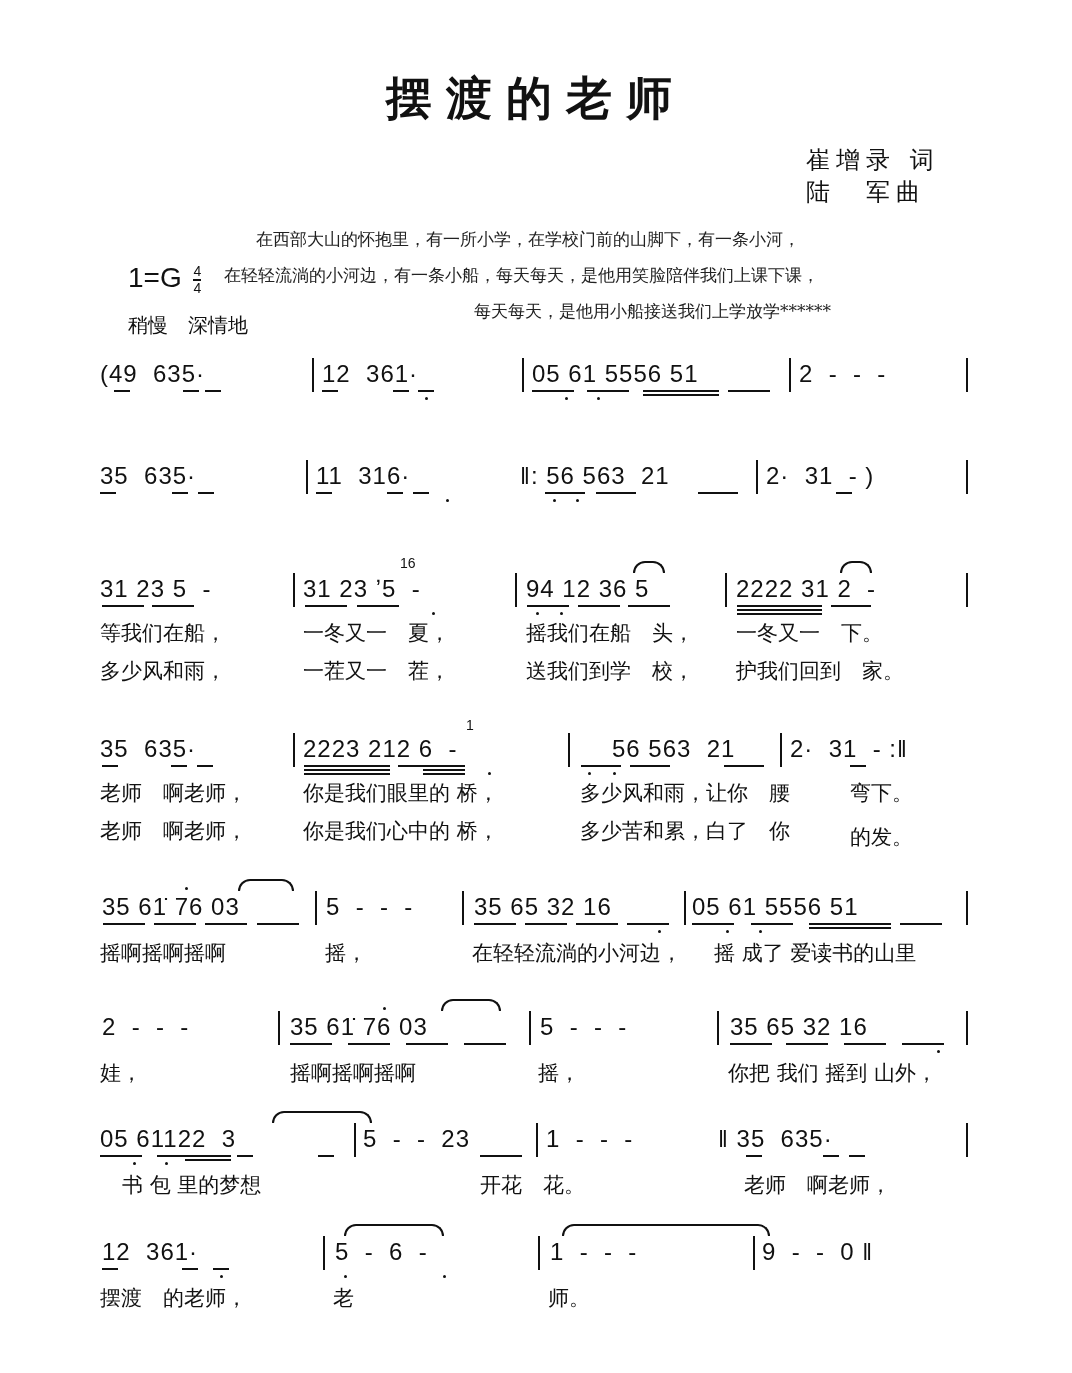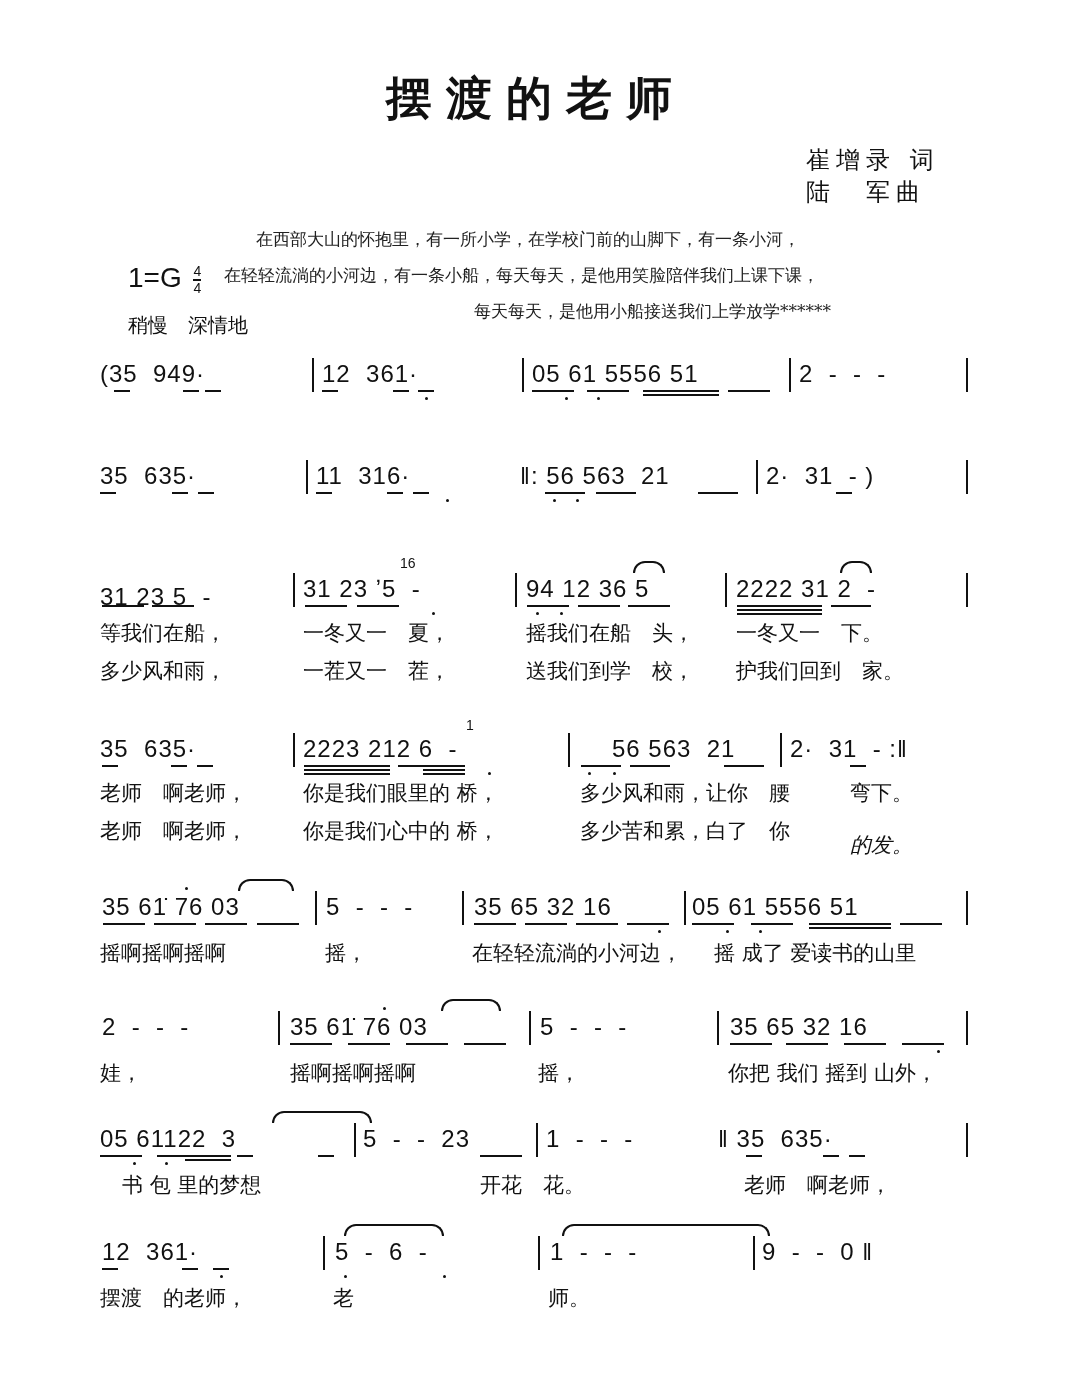--- a/index.html
+++ b/index.html
@@ -41,21 +41,21 @@
   <span>1=G</span>
   <span class="ts">
     <span>4</span>
     <span class="bar"></span>
     <span>4</span>
   </span>
 </div>
 <div class="abs tempo" style="left:128px;top:312px;">稍慢　深情地</div>
 
 <div class="row" style="top:360px;">
-  <span class="notes" style="left:100px;top:0;">(35  949·</span>
+  <span class="notes" style="left:100px;top:0;">(49  635·</span>
   <span class="bl" style="left:312px;top:-2px;"></span>
   <span class="notes" style="left:322px;top:0;">12  361·</span>
   <span class="bl" style="left:522px;top:-2px;"></span>
   <span class="notes" style="left:532px;top:0;">05 61 5556 51</span>
   <span class="bl" style="left:789px;top:-2px;"></span>
   <span class="notes" style="left:799px;top:0;">2  -  -  -</span>
   <span class="bl" style="left:966px;top:-2px;"></span>
   <span class="ul" style="left:114px;top:30px;width:16px;"></span>
   <span class="ul" style="left:183px;top:30px;width:16px;"></span>
   <span class="ul" style="left:205px;top:30px;width:16px;"></span>
@@ -89,21 +89,21 @@
   <span class="ul" style="left:545px;top:30px;width:40px;"></span>
   <span class="ul" style="left:596px;top:30px;width:40px;"></span>
   <span class="ul" style="left:698px;top:30px;width:40px;"></span>
   <span class="ul" style="left:836px;top:30px;width:16px;"></span>
   <span class="dot" style="left:553px;top:37px;"></span>
   <span class="dot" style="left:576px;top:37px;"></span>
   <span class="dot" style="left:446px;top:37px;"></span>
 </div>
 
 <div class="row" style="top:575px;">
-  <span class="notes" style="left:100px;top:0;margin-top:8px;">31 23 5  -</span>
+  <span class="notes" style="left:100px;top:0;">31 23 5  -</span>
   <span class="bl" style="left:293px;top:-2px;"></span>
   <span class="notes" style="left:303px;top:0;">31 23 ʼ5  -</span>
   <span class="grace" style="left:400px;top:-20px;">16</span>
   <span class="bl" style="left:515px;top:-2px;"></span>
   <span class="notes" style="left:526px;top:0;">94 12 36 5</span>
   <span class="slur" style="left:633px;top:-14px;width:28px;"></span>
   <span class="bl" style="left:725px;top:-2px;"></span>
   <span class="notes" style="left:736px;top:0;">2222 31 2  -</span>
   <span class="slur" style="left:840px;top:-14px;width:28px;"></span>
   <span class="bl" style="left:966px;top:-2px;"></span>
@@ -156,21 +156,21 @@
   <span class="dot" style="left:588px;top:37px;"></span>
   <span class="dot" style="left:613px;top:37px;"></span>
   <span class="dot" style="left:488px;top:37px;"></span>
   <span class="lyr" style="left:100px;top:44px;">老师　啊老师，</span>
   <span class="lyr" style="left:303px;top:44px;">你是我们眼里的 桥，</span>
   <span class="lyr" style="left:580px;top:44px;">多少风和雨，让你　腰</span>
   <span class="lyr" style="left:850px;top:44px;">弯下。</span>
   <span class="lyr" style="left:100px;top:82px;">老师　啊老师，</span>
   <span class="lyr" style="left:303px;top:82px;">你是我们心中的 桥，</span>
   <span class="lyr" style="left:580px;top:82px;">多少苦和累，白了　你</span>
-  <span class="lyr" style="left:850px;top:96px;font-style:italic;">的发。</span>
+  <span class="lyr" style="left:850px;top:88px;">的发。</span>
 </div>
 
 <div class="row" style="top:893px;">
   <span class="notes" style="left:102px;top:0;">35 61̇ 76 03</span>
   <span class="slur" style="left:238px;top:-14px;width:52px;"></span>
   <span class="bl" style="left:315px;top:-2px;"></span>
   <span class="notes" style="left:326px;top:0;">5  -  -  -</span>
   <span class="bl" style="left:462px;top:-2px;"></span>
   <span class="notes" style="left:474px;top:0;">35 65 32 16</span>
   <span class="bl" style="left:684px;top:-2px;"></span>

